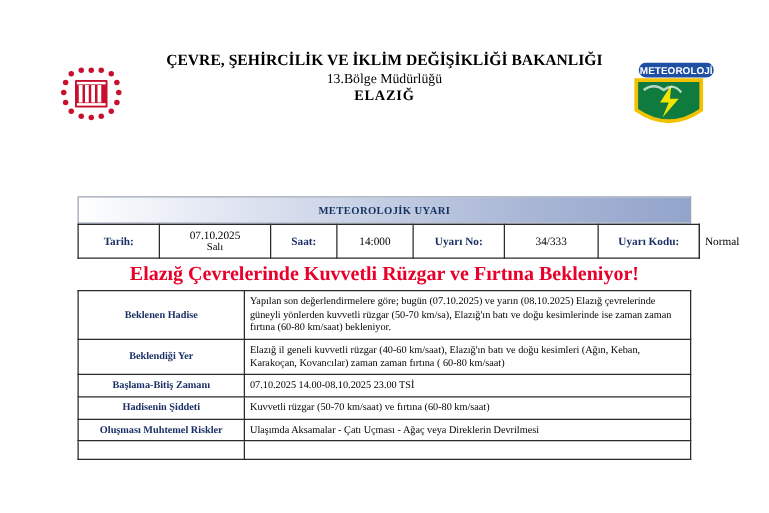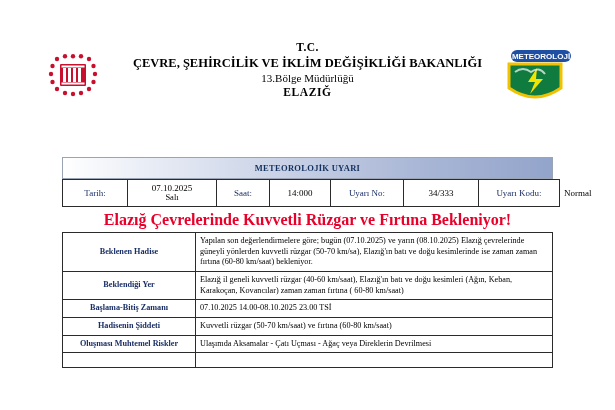--- a/index.html
+++ b/index.html
@@ -87,21 +87,21 @@
     table-layout: fixed;
   }
   table.inforow td {
     border: 1px solid #2b2b2b;
     height: 26px;
     font-size: 9px;
     padding: 0 4px;
     vertical-align: middle;
   }
   .lbl {
-    font-weight: normal;
+    font-weight: bold;
     color: #1a2f66;
     text-align: center;
   }
   .val {
     text-align: center;
     color: #000;
   }
   .val .small2 { display: block; font-size: 8.5px; line-height: 1.15; text-align: center; }
 
   
@@ -175,21 +175,20 @@
           <rect x="20" y="16" width="3" height="14"></rect>
           <rect x="25" y="16" width="3" height="14"></rect>
           <rect x="30" y="16" width="3" height="14"></rect>
           <rect x="13.5" y="13.5" width="23" height="2"></rect>
           <rect x="13.5" y="30.5" width="23" height="2"></rect>
         </g>
       </svg>
     </div>
 
     <div class="title-block">
-      <div class="t-tc">T.C.</div>
       <div class="t-bakanlik">ÇEVRE, ŞEHİRCİLİK VE İKLİM DEĞİŞİKLİĞİ BAKANLIĞI</div>
       <div class="t-sub">13.Bölge Müdürlüğü</div>
       <div class="t-elazig">ELAZIĞ</div>
     </div>
 
     <div class="emblem-right">
       <svg viewBox="0 0 76 58" width="76" height="58" aria-hidden="true">
         <rect x="12" y="0" width="60" height="12" rx="6" fill="#1f4fa3"></rect>
         <text x="42" y="9" font-family="Liberation Sans, sans-serif" font-size="8" font-weight="bold" fill="#ffffff" text-anchor="middle">METEOROLOJİ</text>
         <path d="M10 14 L62 14 L62 38 Q36 56 10 38 Z" fill="#0f7b3f" stroke="#f2c200" stroke-width="3"></path>

